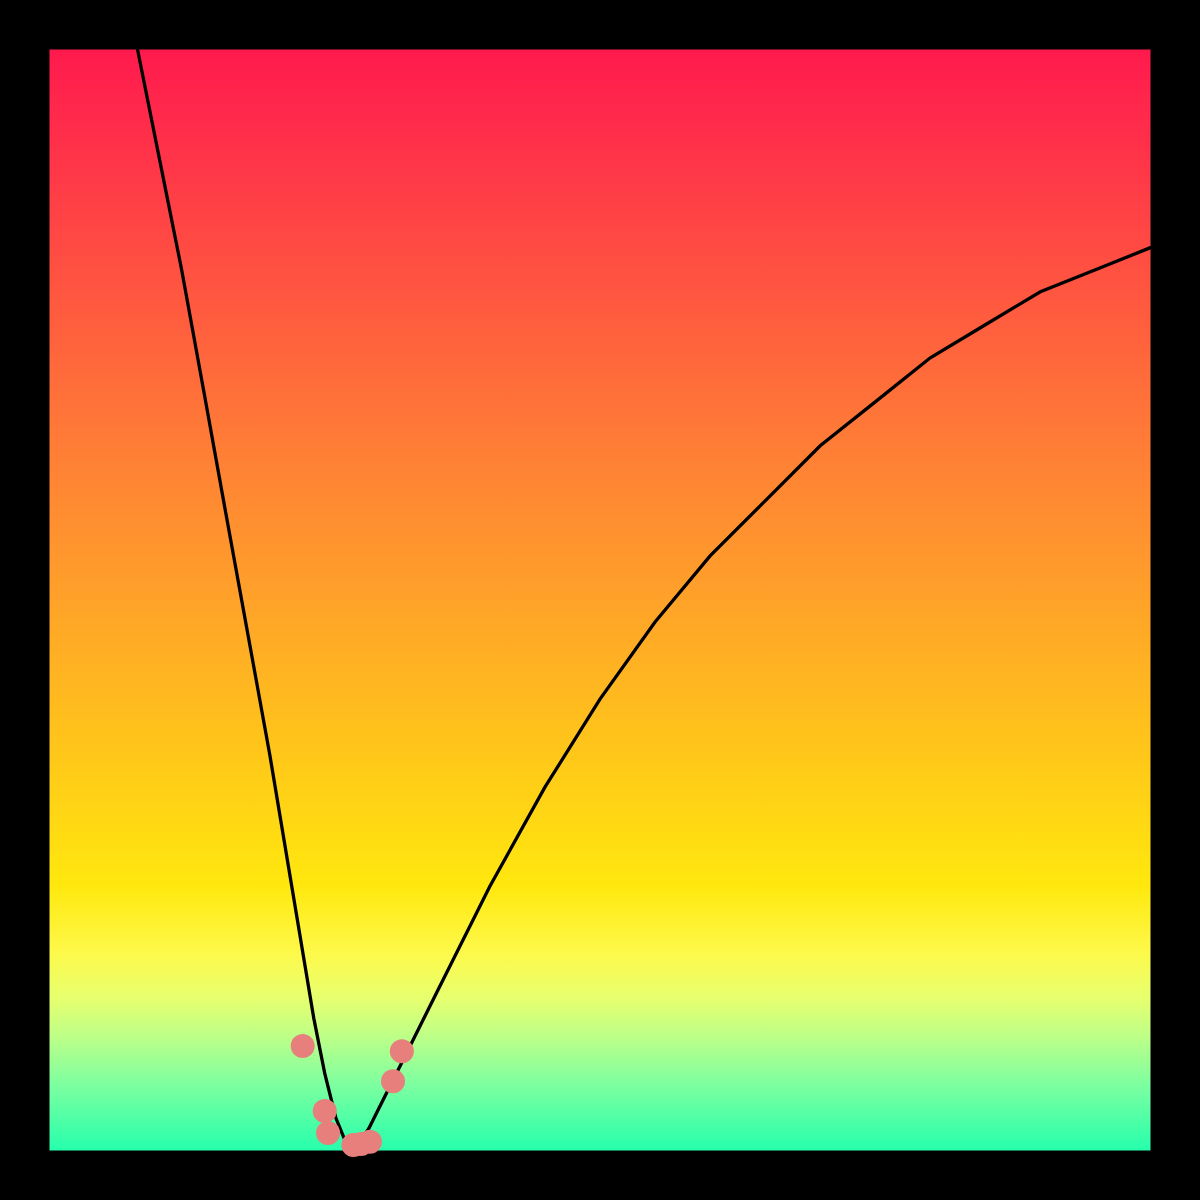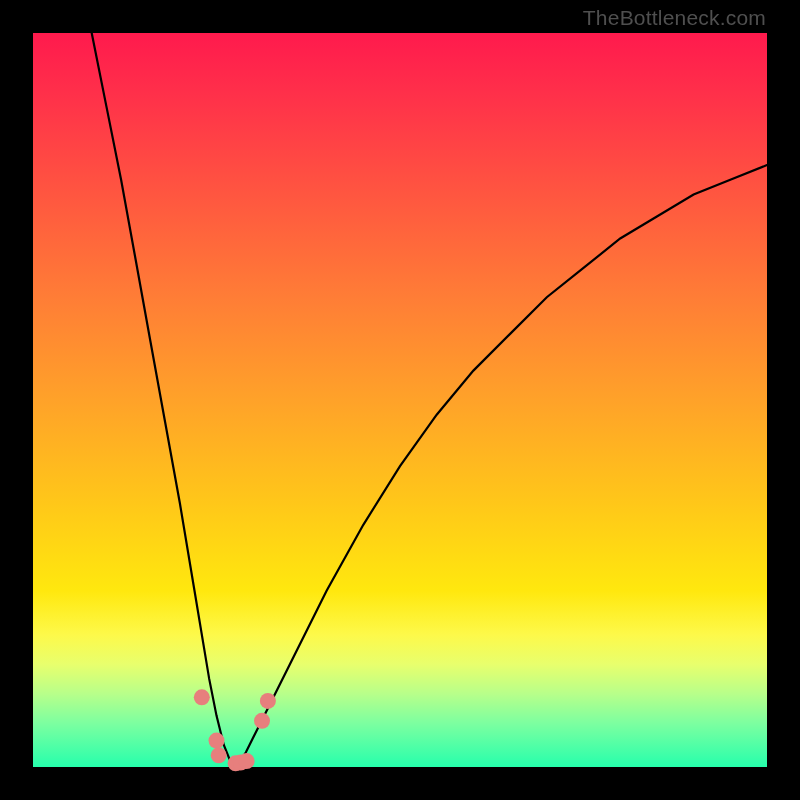--- a/index.html
+++ b/index.html
@@ -72,14 +72,13 @@
           <circle cx="183.5" cy="707.6" r="8" fill="#e77f7d"></circle>
           <circle cx="185.7" cy="722.3" r="8" fill="#e77f7d"></circle>
           <circle cx="202.6" cy="730.3" r="8" fill="#e77f7d"></circle>
           <circle cx="207.7" cy="729.6" r="8" fill="#e77f7d"></circle>
           <circle cx="213.6" cy="728.1" r="8" fill="#e77f7d"></circle>
           <circle cx="229.0" cy="687.8" r="8" fill="#e77f7d"></circle>
           <circle cx="234.9" cy="667.9" r="8" fill="#e77f7d"></circle>
         </g>
     </svg>
   </div>
-  <div class="watermark">TheBottleneck.com</div>
 </div>
 
 </body></html>

